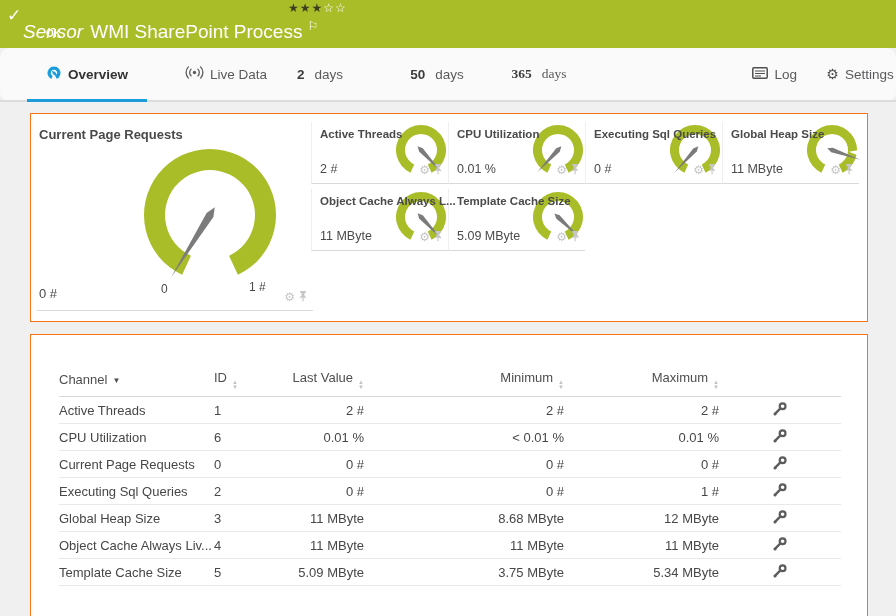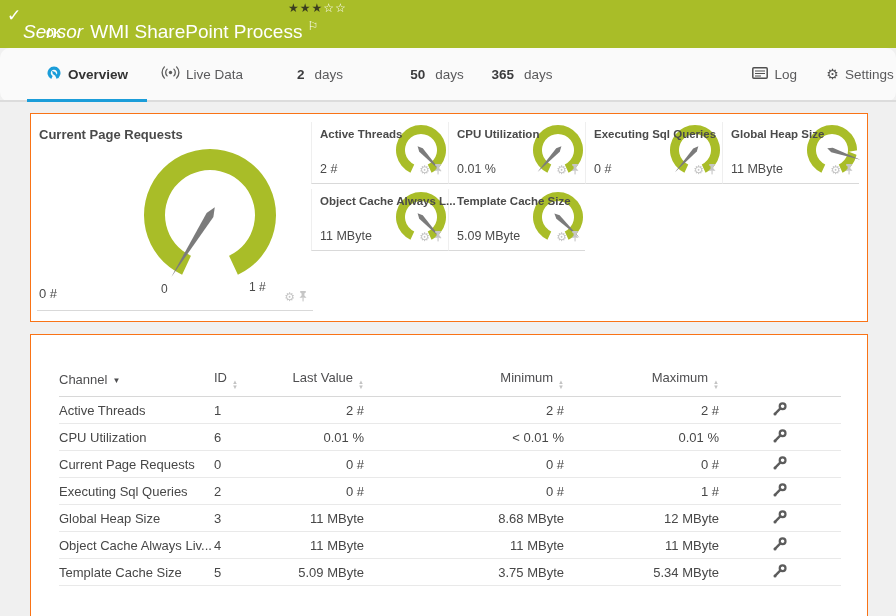--- a/index.html
+++ b/index.html
@@ -81,36 +81,36 @@
 
   <nav class="tabs" id="tabbar">
     <div class="tab-underline" id="tab-underline" style="background: rgb(27, 157, 217);"></div>
   <div class="tab active" style="left: 27px; width: 120px;">
         <span><svg width="16" height="14" viewBox="0 0 16 14">
             <path d="M10.75 12.89 A6.5 6.5 0 1 0 5.25 12.89 L6.65 9.90 A3.2 3.2 0 1 1 9.35 9.90 Z" fill="#1b9dd9"></path>
             <path d="M13.46 12.85 L9.17 5.91 L5.95 4.81 L6.83 8.09 Z" fill="#1b9dd9"></path>
           </svg></span>
         <span class="lbl">Overview</span>
       </div>
-      <div class="tab" style="left: 152px; width: 100px;">
+      <div class="tab" style="left: 176px; width: 100px;">
         <span><svg width="19" height="13" viewBox="0 0 19 13">
             <circle cx="9.5" cy="6.5" r="1.7" fill="#5c5c5c"></circle>
             <path d="M6.1 3.1a4.8 4.8 0 0 0 0 6.8 M3.4 0.9a8 8 0 0 0 0 11.2 M12.9 3.1a4.8 4.8 0 0 1 0 6.8 M15.6 0.9a8 8 0 0 1 0 11.2" stroke="#5c5c5c" stroke-width="1.3" fill="none" stroke-linecap="round"></path>
           </svg></span>
         <span class="lbl">Live Data</span>
       </div>
       <div class="tab" style="left: 285px; width: 70px;">
         <span class="num">2</span>
         <span class="lbl">days</span>
       </div>
       <div class="tab" style="left: 398px; width: 78px;">
         <span class="num">50</span>
         <span class="lbl">days</span>
       </div>
-      <div class="tab" style="left: 481px; width: 82px;">
+      <div class="tab" style="left: 498px; width: 82px; font-family: Liberation Serif, serif;">
         <span class="num">365</span>
         <span class="lbl">days</span>
       </div>
       <div class="tab" style="left: 735px; width: 62px; justify-content: flex-end;">
         <span><svg width="16" height="12" viewBox="0 0 16 12">
             <rect x="0.8" y="0.8" width="14.4" height="10.4" rx="1" fill="none" stroke="#4f4f4f" stroke-width="1.5"></rect>
             <path d="M3 4h10M3 6.5h10M3 9h6" stroke="#4f4f4f" stroke-width="1.1"></path>
           </svg></span>
         <span class="lbl">Log</span>
       </div>

